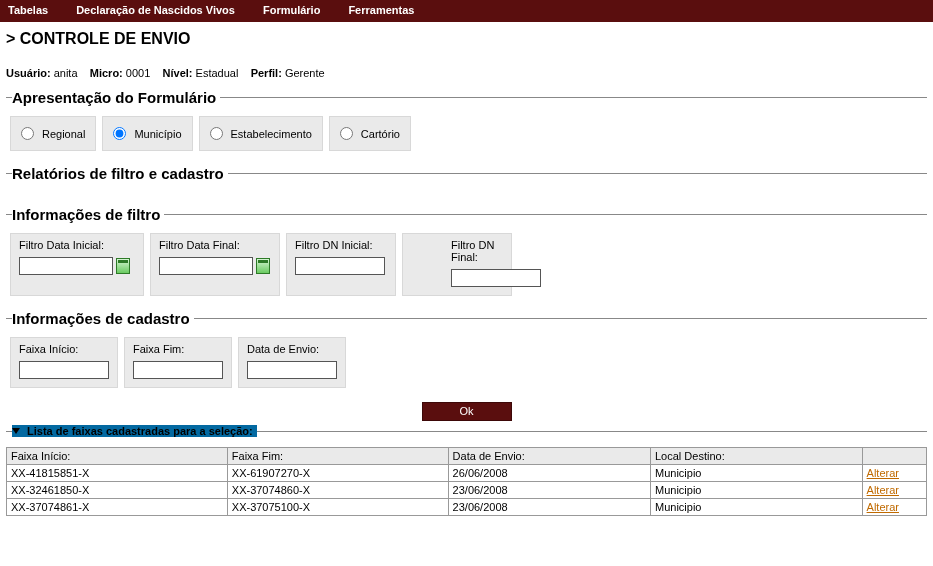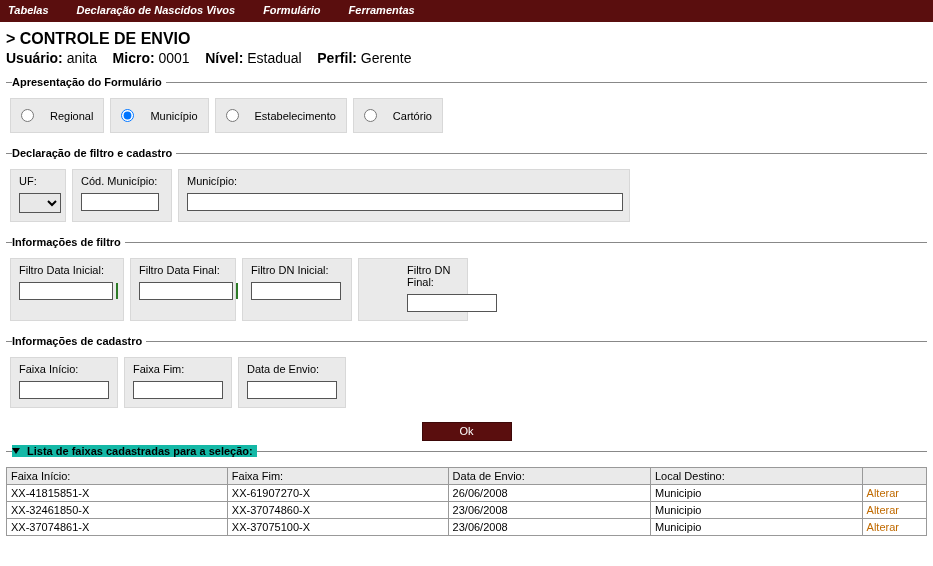--- a/index.html
+++ b/index.html
@@ -13,60 +13,60 @@
   }
   .topbar {
     background: #5a0e0e;
     color: #fff;
     padding: 4px 8px 6px;
     display: flex;
     gap: 28px;
     font-weight: bold;
     font-size: 11px;
   }
-  .topbar span { cursor: pointer; font-style: italic; }
+  .topbar span { cursor: pointer; }
   .page {
     padding: 4px 6px 0;
   }
   .heading {
     font-weight: bold;
     font-size: 16px;
     margin: 4px 0 0;
   }
   .userline {
-    font-size: 14px;
-    margin: 2px 0 10px;
+    font-size: 11px;
+    margin: 19px 0 10px;
   }
   .userline b { font-weight: bold; }
   fieldset {
     border: none;
     border-top: 1px solid #888;
     margin: 6px 0 14px;
     padding: 10px 0 0;
     position: relative;
   }
   fieldset legend {
     font-weight: bold;
-    font-size: 11px;
+    font-size: 15px;
     padding: 0 4px 0 0;
     background: #fff;
     margin-left: 6px;
   }
   .radio-row {
     display: flex;
     gap: 6px;
     padding-left: 4px;
   }
   .radio-box {
     background: #eaeaea;
     border: 1px solid #d8d8d8;
     padding: 10px 10px;
     display: flex;
     align-items: center;
-    gap: 16px;
+    gap: 8px;
     font-size: 11px;
     cursor: pointer;
   }
   .radio-box input { margin: 0; }
   .grey-row {
     display: flex;
     gap: 6px;
     padding-left: 4px;
   }
   .grey-box {
@@ -113,21 +113,21 @@
     font-size: 11px;
     cursor: pointer;
     text-align:center;
   }
   .list-heading {
     border-top: 1px solid #888;
     margin-top: 8px;
     padding-top: 3px;
   }
   .list-heading .lt {
-    background:#14b8a6; font-weight:bold; padding:0 4px 0 0; margin-left:6px;
+    background:#0369a1; font-weight:bold; padding:0 4px 0 0; margin-left:6px;
     position:relative; top:-10px;
   }
   .list-heading .tri {
     display:inline-block; width:0; height:0;
     border-left:4px solid transparent;
     border-right:4px solid transparent;
     border-top:6px solid #000;
     margin-right:4px; position:relative; top:-1px;
   }
   table.data {
@@ -140,21 +140,21 @@
     border: 1px solid #999;
     padding: 2px 4px;
     text-align: left;
     white-space: nowrap;
     overflow: hidden;
   }
   table.data th {
     background: #eaeaea;
     font-weight: normal;
   }
-  table.data td.action a { color:#c06a00; cursor:pointer;}
+  table.data td.action a { color:#c06a00; text-decoration: underline; cursor:pointer;}
   col.c1{width:24%;} col.c2{width:24%;} col.c3{width:22%;} col.c4{width:23%;} col.c5{width:7%;}
 </style>
 </head>
 <body>
 
 <div class="topbar">
   <span>Tabelas</span>
   <span>Declaração de Nascidos Vivos</span>
   <span>Formulário</span>
   <span>Ferramentas</span>
@@ -194,48 +194,34 @@
         <span>Estabelecimento</span>
       </label>
       <label class="radio-box">
         <input type="radio" name="apres" style="">
         <span>Cartório</span>
       </label>
     </div>
   </fieldset>
 
   <fieldset>
-    <legend>Declaração de filtro e cadastro</legend>
-    <div class="grey-row">
-      <div class="grey-box" style="width:56px;">
-        <label>UF:</label>
-        <select style="width:42px;"><option></option></select>
-      </div>
-      <div class="grey-box" style="width:100px;">
-        <label>Cód. Município:</label>
-        <input type="text" style="width: 78px;">
-      </div>
-      <div class="grey-box" style="width:452px;">
-        <label>Município:</label>
-        <input type="text" style="width: 436px;">
-      </div>
-    </div>
+    <legend>Relatórios de filtro e cadastro</legend>
   </fieldset>
 
   <fieldset>
     <legend>Informações de filtro</legend>
     <div class="grey-row">
-      <div class="grey-box" style="width:114px;">
+      <div class="grey-box" style="width:134px;">
         <label>Filtro Data Inicial:</label>
         <div class="inline">
           <input type="text" style="width: 94px;">
           <span class="cal-icon"></span>
         </div>
       </div>
-      <div class="grey-box" style="width:106px;">
+      <div class="grey-box" style="width:130px;">
         <label>Filtro Data Final:</label>
         <div class="inline">
           <input type="text" style="width: 94px;">
           <span class="cal-icon"></span>
         </div>
       </div>
       <div class="grey-box" style="width:110px;">
         <label>Filtro DN Inicial:</label>
         <input type="text" style="width: 90px;">
       </div>

